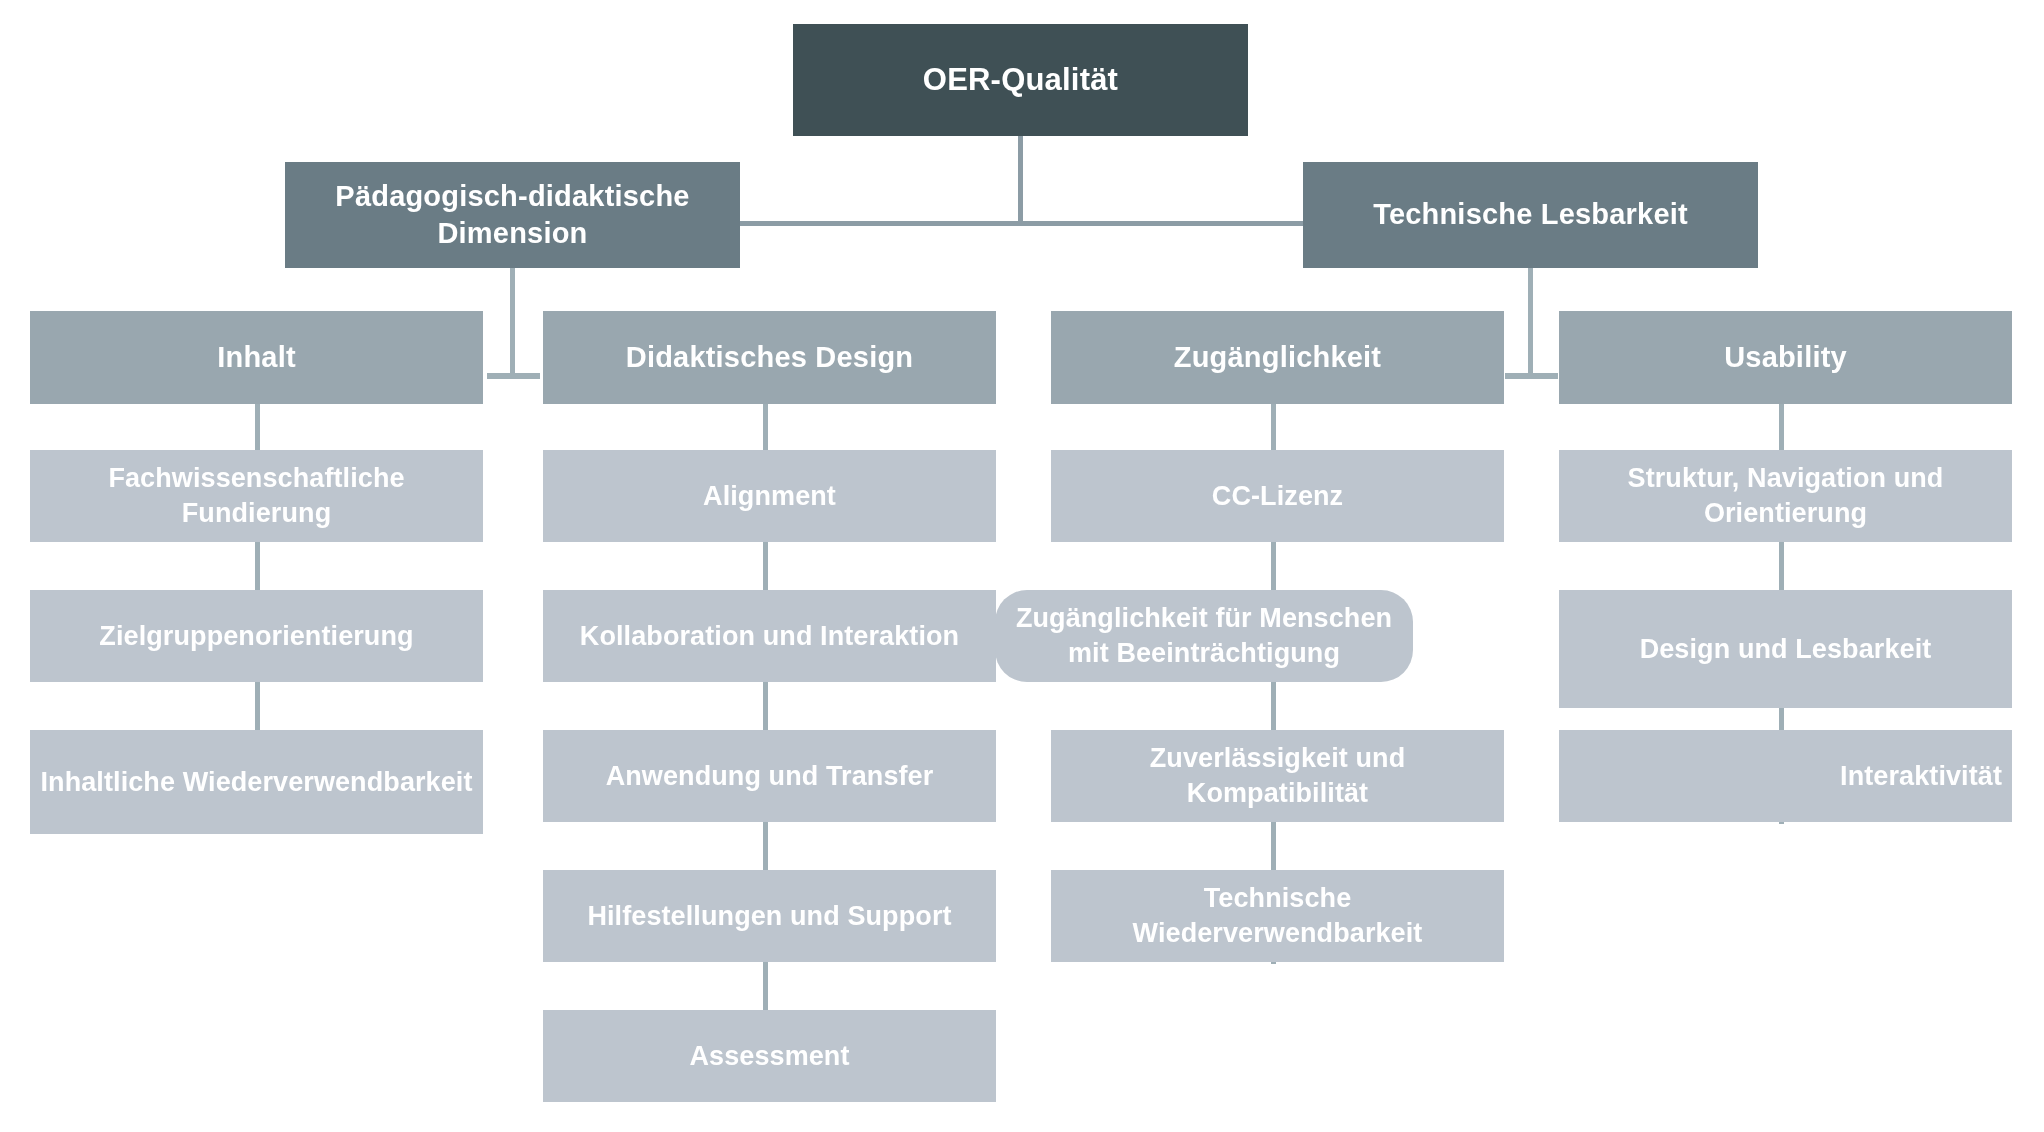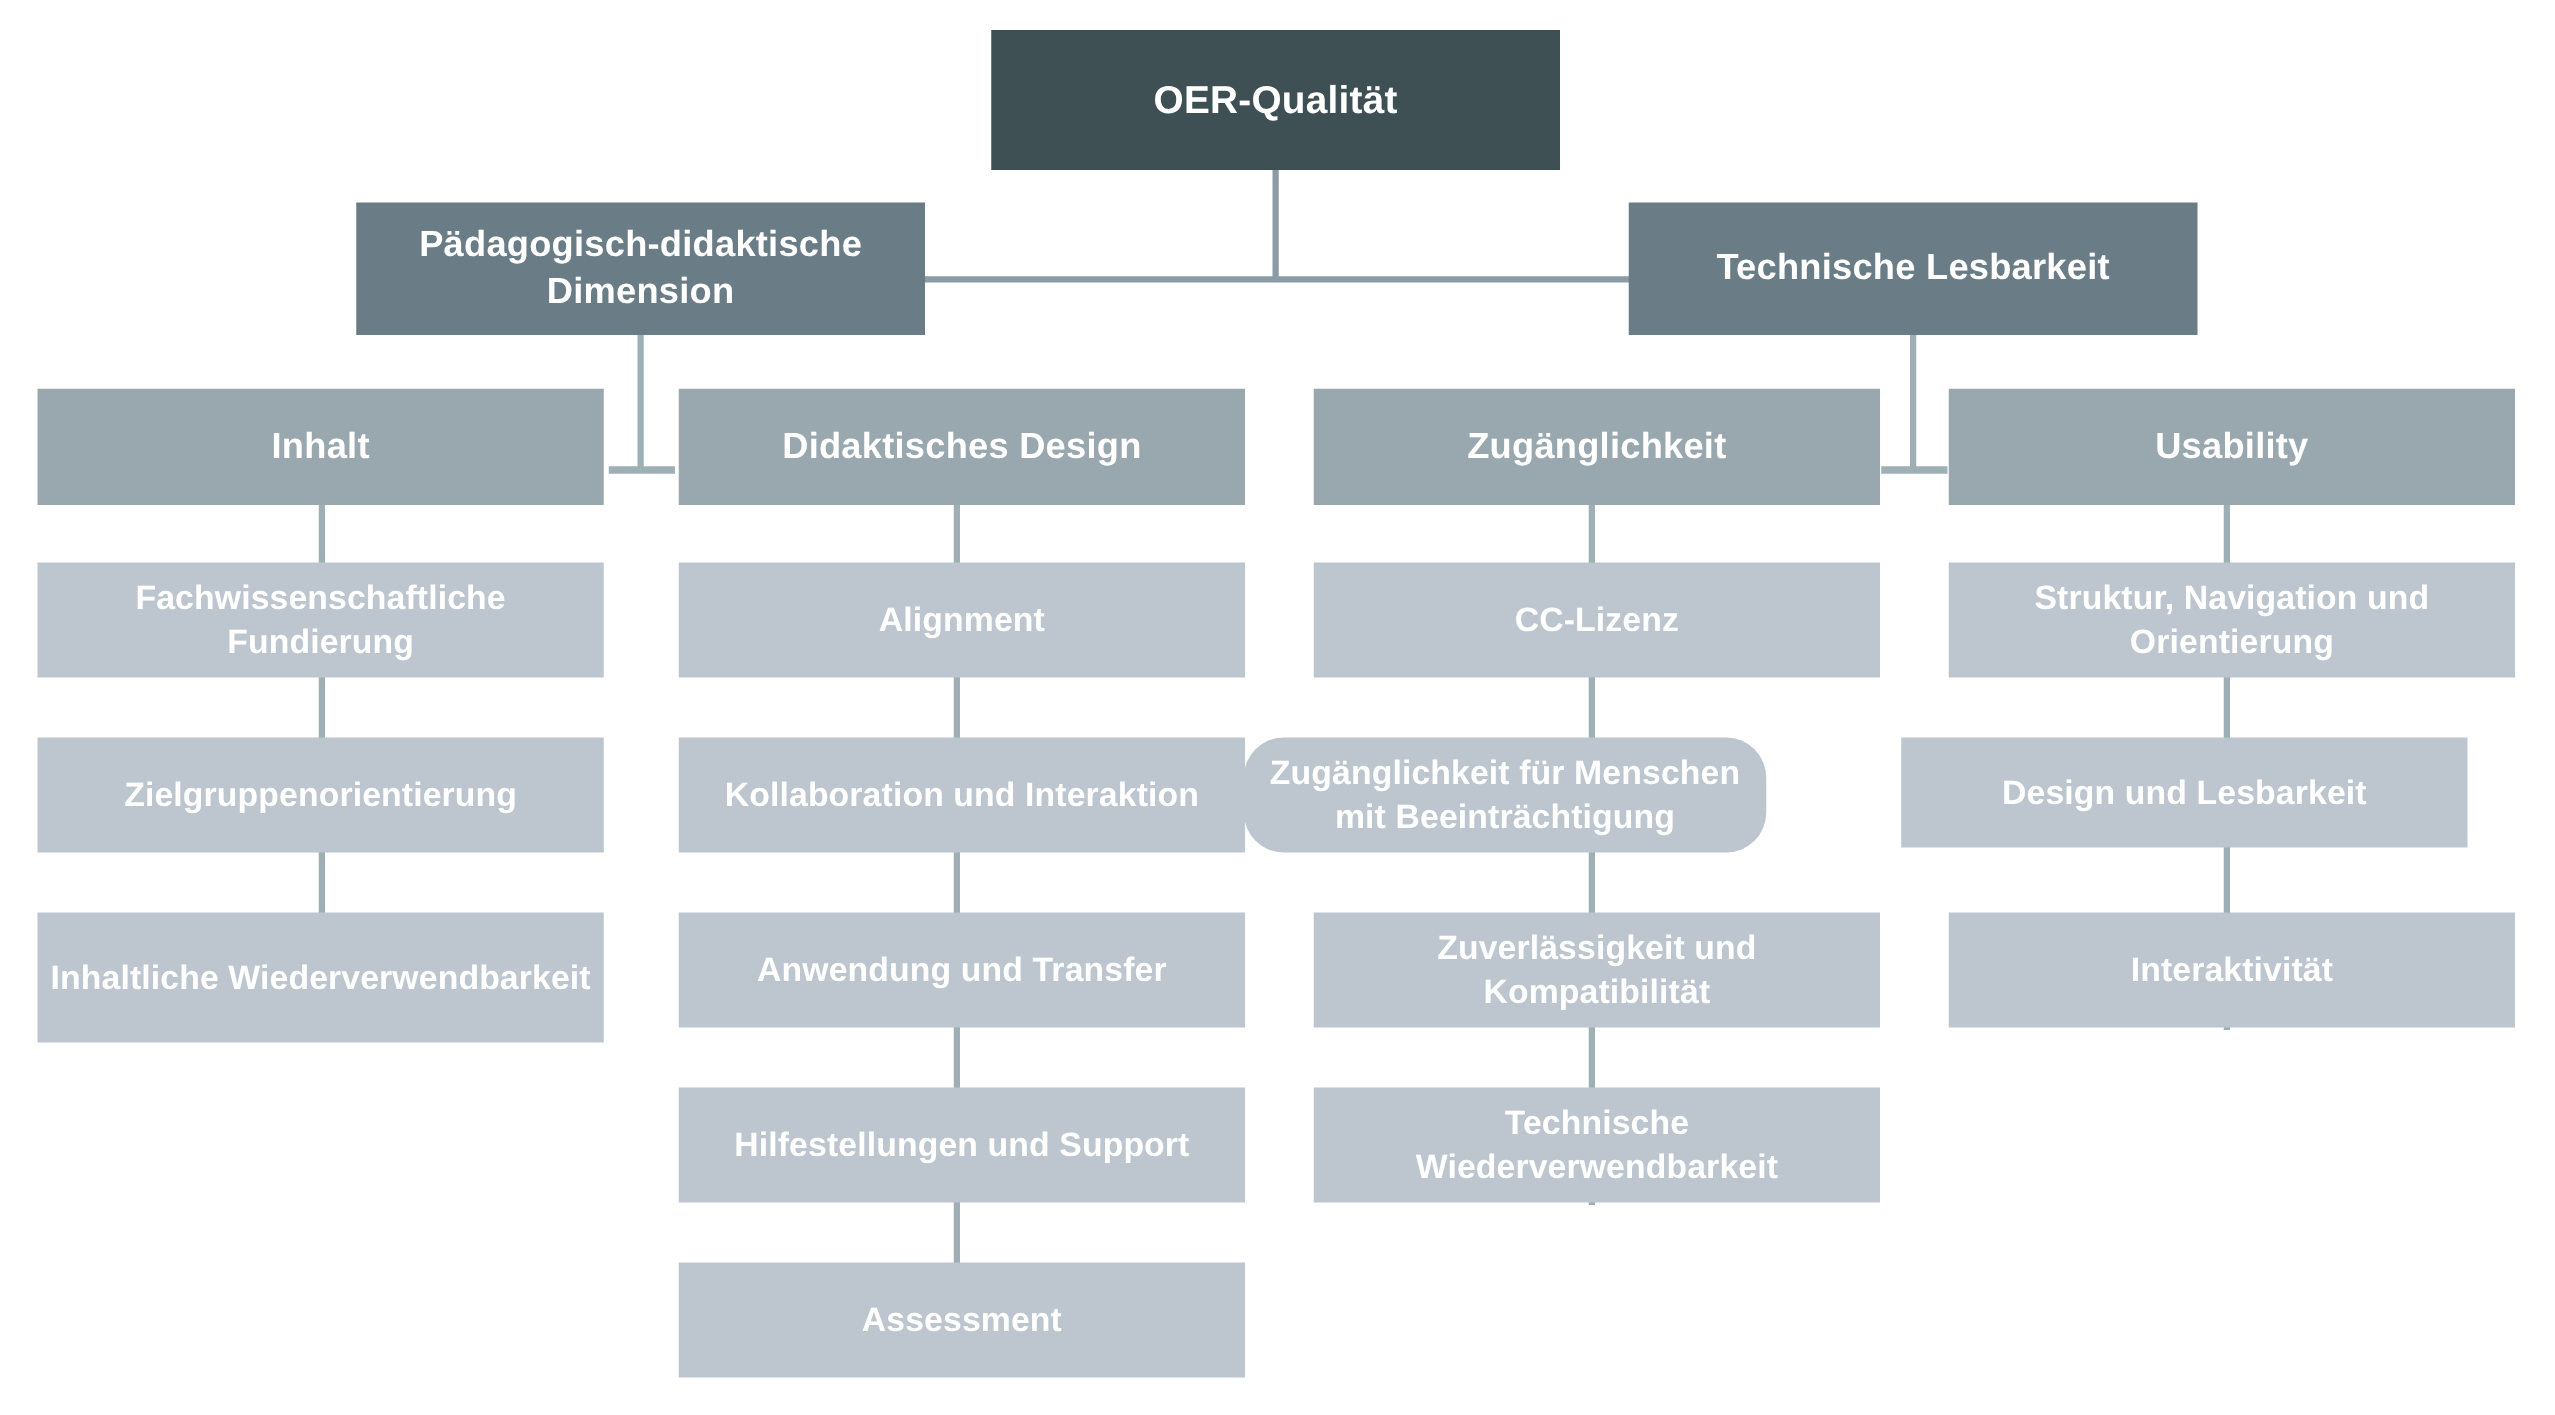--- a/index.html
+++ b/index.html
@@ -132,20 +132,20 @@
   <div class="node lvl-leaf" style="left:1051px; top:730px; width:453px; height:92px;">
     <span class="node-label">Zuverlässigkeit und Kompatibilität</span>
   </div>
   <div class="node lvl-leaf" style="left:1051px; top:870px; width:453px; height:92px;">
     <span class="node-label">Technische Wiederverwendbarkeit</span>
   </div>
 
   <div class="node lvl-leaf" style="left:1559px; top:450px; width:453px; height:92px;">
     <span class="node-label">Struktur, Navigation und Orientierung</span>
   </div>
-  <div class="node lvl-leaf" style="left:1521px; top:590px; width:453px; height:88px;">
+  <div class="node lvl-leaf" style="left:1559px; top:590px; width:453px; height:118px;">
     <span class="node-label">Design und Lesbarkeit</span>
   </div>
-  <div class="node lvl-leaf" style="left:1559px; top:730px; width:453px; height:92px;">
+  <div class="node lvl-leaf" style="left:1559px; top:730px; width:453px; height:92px;justify-content:flex-end;">
     <span class="node-label">Interaktivität</span>
   </div>
 
 </div>
 
 </body></html>

